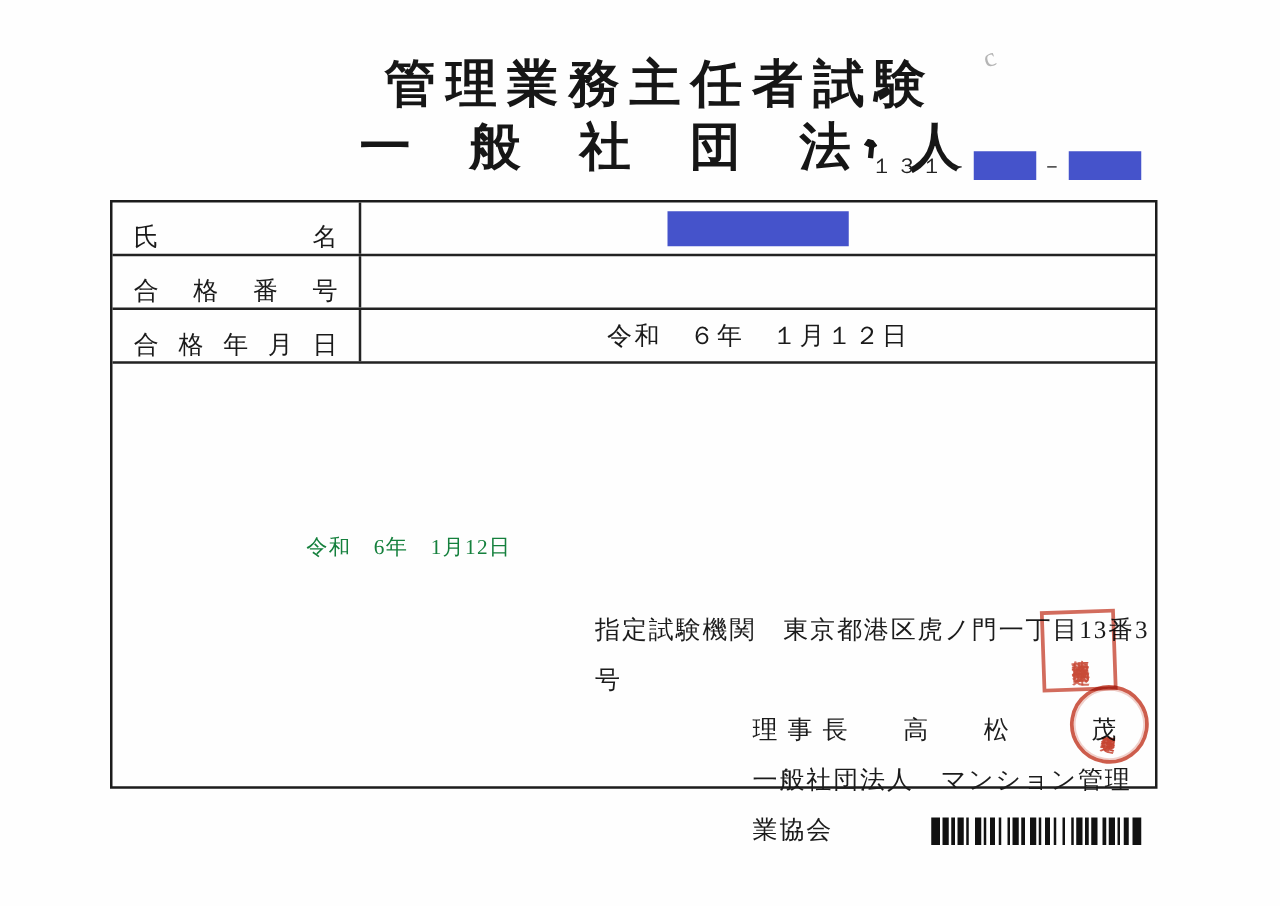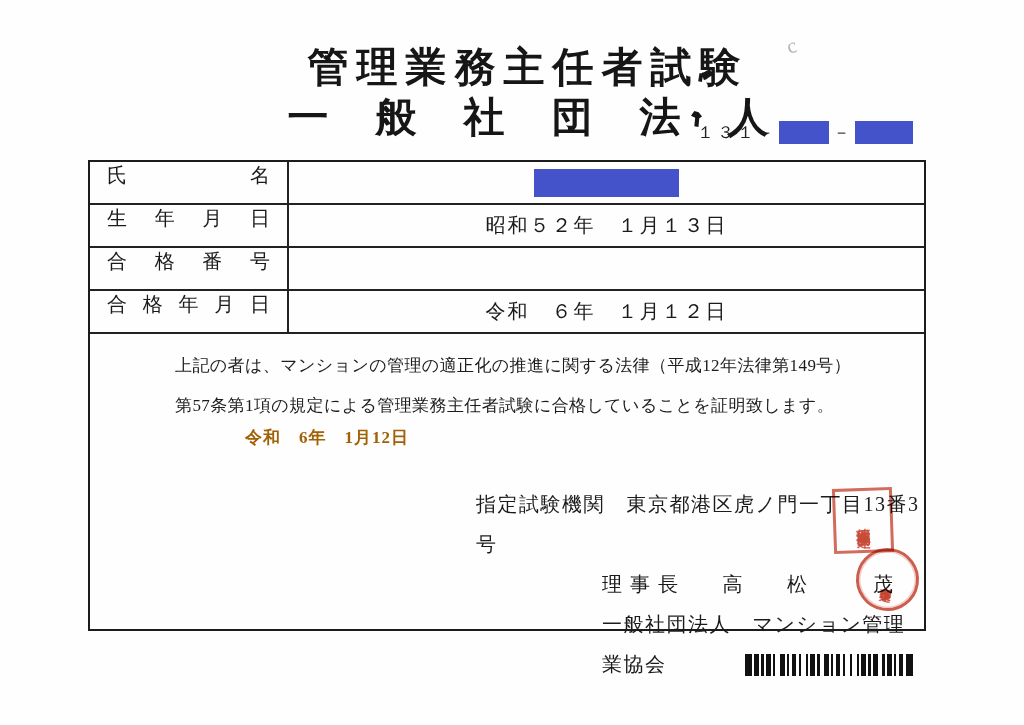--- a/index.html
+++ b/index.html
@@ -21,31 +21,31 @@
   .cert-number { position: absolute; top: 121px; right: 111px; display: flex; align-items: center;
     font-size: 17px; letter-spacing: 3px; color: #222; }
   .redact { background: #4553cb; display: inline-block; }
   .cn-box1 { width: 50px; height: 23px; margin-left: 2px; }
   .cn-sep { margin: 0 2px 0 4px; }
   .cn-box2 { width: 58px; height: 23px; }
   
   .cert-box { position: absolute; left: 88px; top: 160px; width: 838px; height: 471px;
     border: 2px solid #1c1c1c; background: transparent; }
   .trow { display: flex; height: 43px; border-bottom: 2px solid #222; }
-  .cell-label { width: 199px; border-right: 2px solid #222; display: flex; align-items: flex-start; padding: 0 17px; }
+  .cell-label { width: 199px; border-right: 2px solid #222; display: flex; align-items: flex-end; padding: 0 17px; }
   .cell-label span { display: block; width: 100%; font-size: 20px; color: #1a1a1a;
     text-align: justify; text-align-last: justify; }
   .cell-value { flex: 1; display: flex; align-items: center; justify-content: center;
     font-size: 20px; letter-spacing: 2px; color: #1a1a1a; }
   .redact-name { width: 145px; height: 28px; }
   .redact-passno { width: 100px; height: 28px; margin: 0 6px; }
   
   .body-text { position: absolute; left: 85px; top: 184px; width: 700px;
     font-size: 17px; line-height: 40px; letter-spacing: 0.4px; color: #1c1c1c; }
-  .issue-date { position: absolute; left: 155px; top: 264px; font-size: 17px; letter-spacing: 1px; color: #a16207; font-weight: bold; }
+  .issue-date { position: absolute; left: 155px; top: 264px; font-size: 17px; letter-spacing: 1px; color: #15803d; }
   
   .issuer { position: absolute; left: 386px; top: 322px; font-size: 20px; line-height: 40px;
     letter-spacing: 1.5px; color: #1b1b1b; }
   .issuer .ind { padding-left: 126px; }
   
   .seal { position: absolute; mix-blend-mode: multiply; color: var(--seal-red); }
   .seal-square { left: 743px; top: 326px; width: 60px; height: 65px;
     border: 3.5px solid rgba(196,59,39,0.82); transform: rotate(-2deg); overflow: hidden;
     display: flex; align-items: center; justify-content: center; opacity: 0.92; }
   .seal-square .stext { writing-mode: vertical-rl; font-size: 14px; line-height: 15px;
@@ -84,44 +84,34 @@
 
     <div class="trow">
       <div class="cell-label">
         <span>氏 名</span>
       </div>
       <div class="cell-value">
         <span class="redact redact-name" style="background: rgb(69, 83, 203);"></span>
       </div>
     </div>
 
-    <div class="trow">
-      <div class="cell-label">
-        <span>生 年 月 日</span>
-      </div>
-      <div class="cell-value">昭和５２年　１月１３日</div>
-    </div>
 
     <div class="trow">
       <div class="cell-label">
         <span>合 格 番 号</span>
       </div>
     </div>
 
     <div class="trow">
       <div class="cell-label">
         <span>合 格 年 月 日</span>
       </div>
       <div class="cell-value">令和　６年　１月１２日</div>
     </div>
 
-    <div class="body-text">
-      <div>上記の者は、マンションの管理の適正化の推進に関する法律（平成12年法律第149号）</div>
-      <div>第57条第1項の規定による管理業務主任者試験に合格していることを証明致します。</div>
-    </div>
 
     <div class="issue-date">令和　6年　1月12日</div>
 
     <div class="issuer">
       <div>指定試験機関　東京都港区虎ノ門一丁目13番3号</div>
       <div class="ind">理 事 長　　高　　松　　　茂</div>
       <div class="ind">一般社団法人　マンション管理業協会</div>
     </div>
 
     <div class="seal seal-square">

